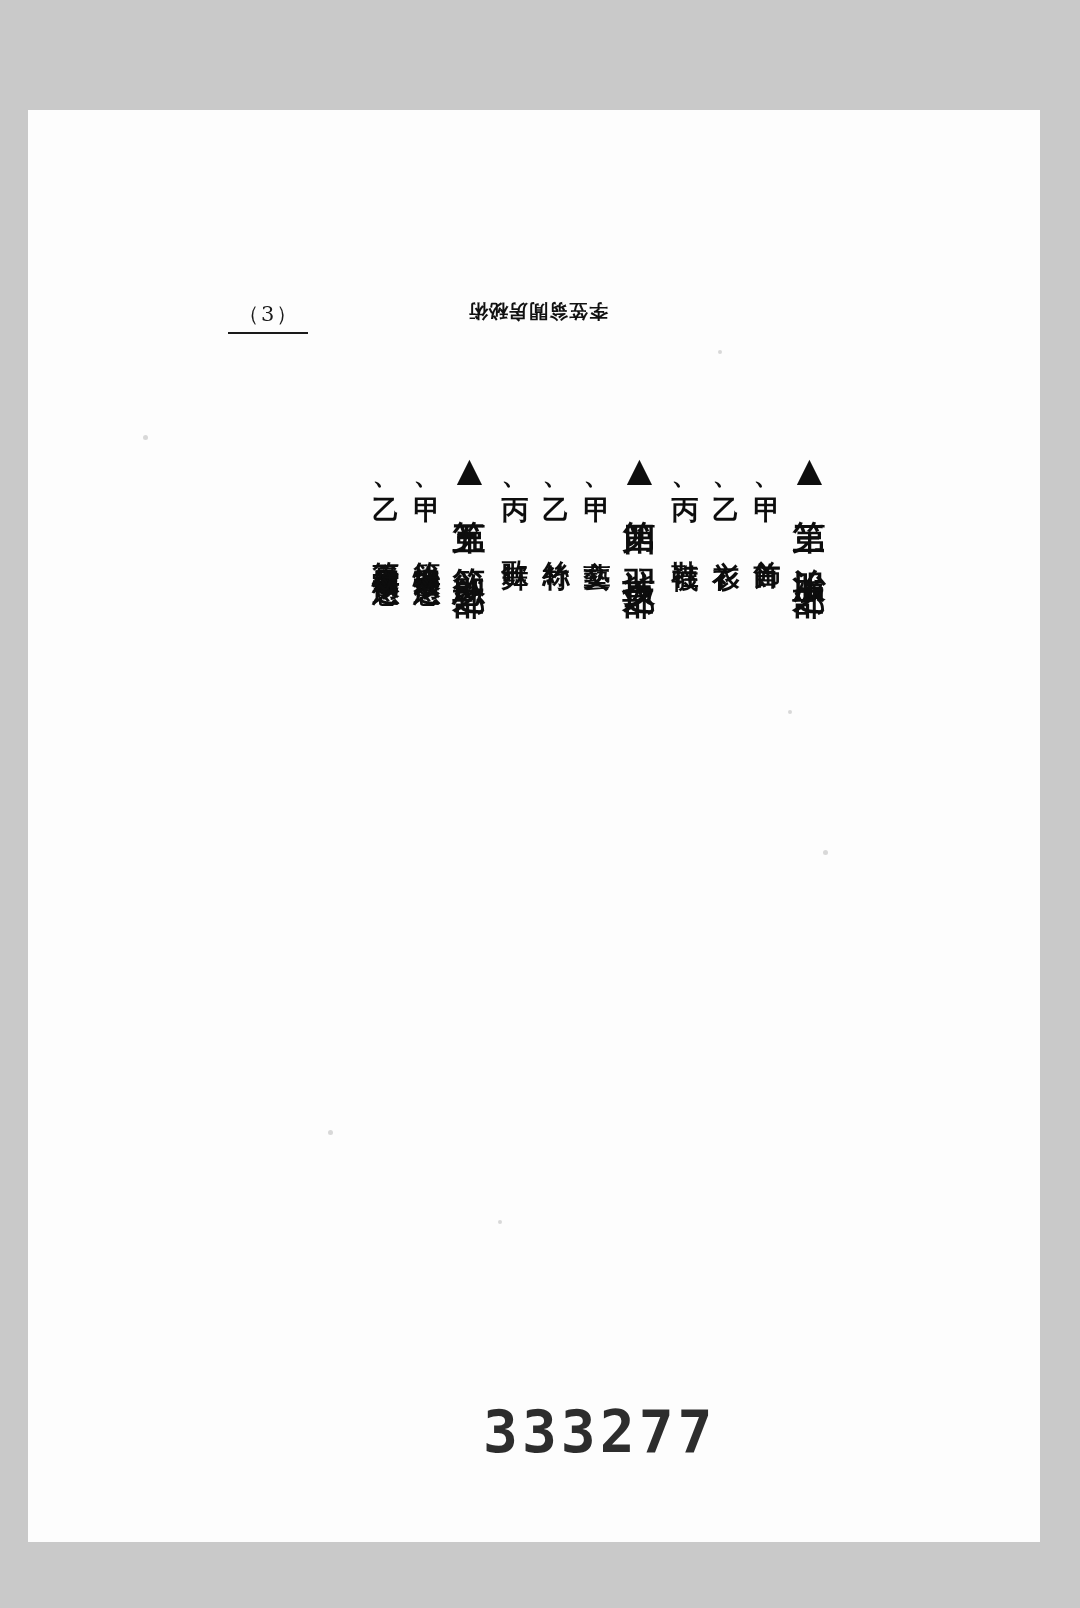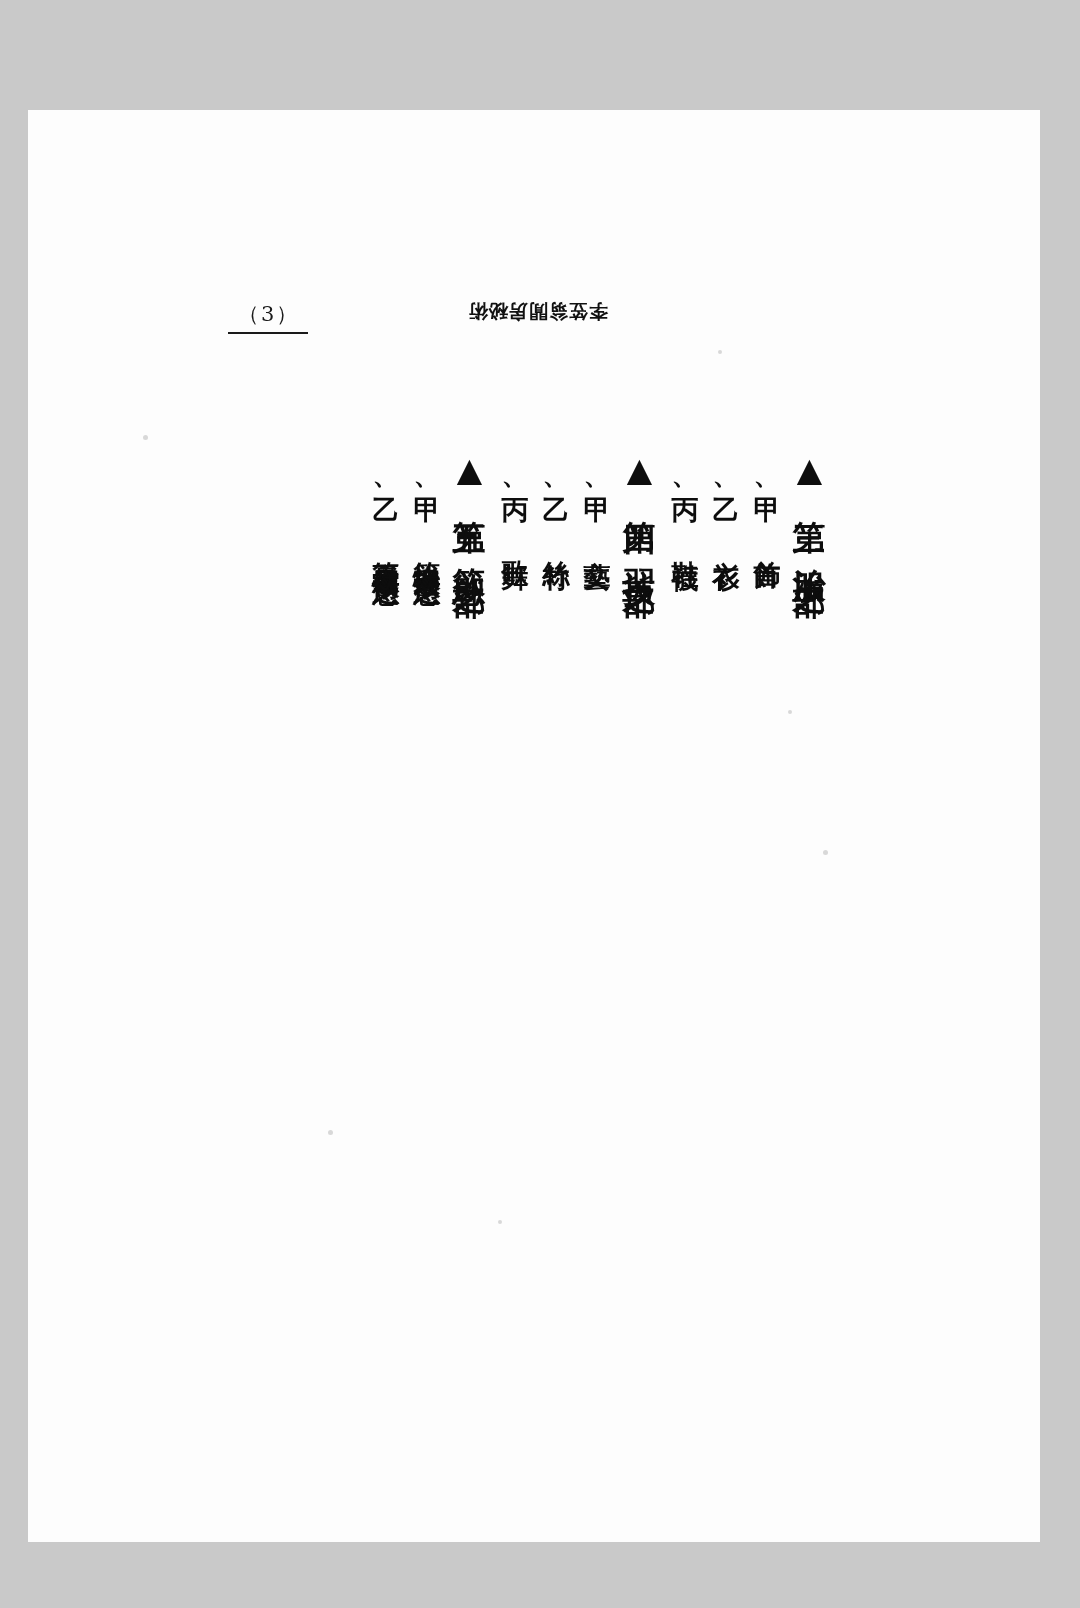--- a/index.html
+++ b/index.html
@@ -125,20 +125,21 @@
     <div class="vcol item">丙、　鞋襪</div>
     <div class="vcol heading">▲第四　習技之部</div>
     <div class="vcol item">甲、　文藝</div>
     <div class="vcol item">乙、　絲竹</div>
     <div class="vcol item">丙、　歌舞</div>
     <div class="vcol heading">▲第五　節慾之部</div>
     <div class="vcol item">甲、　節快樂過情之慾</div>
     <div class="vcol item">乙、　節憂患傷情之慾</div>
   </div>
 
+  <div class="stamp">333277</div>
 
   <div class="speck" style="left:115px;top:325px;width:5px;height:5px;"></div>
   <div class="speck" style="left:690px;top:240px;width:4px;height:4px;"></div>
   <div class="speck" style="left:300px;top:1020px;width:5px;height:5px;"></div>
   <div class="speck" style="left:470px;top:1110px;width:4px;height:4px;"></div>
   <div class="speck" style="left:760px;top:600px;width:4px;height:4px;"></div>
   <div class="speck" style="left:795px;top:740px;width:5px;height:5px;"></div>
 </div>
 
 </body></html>

